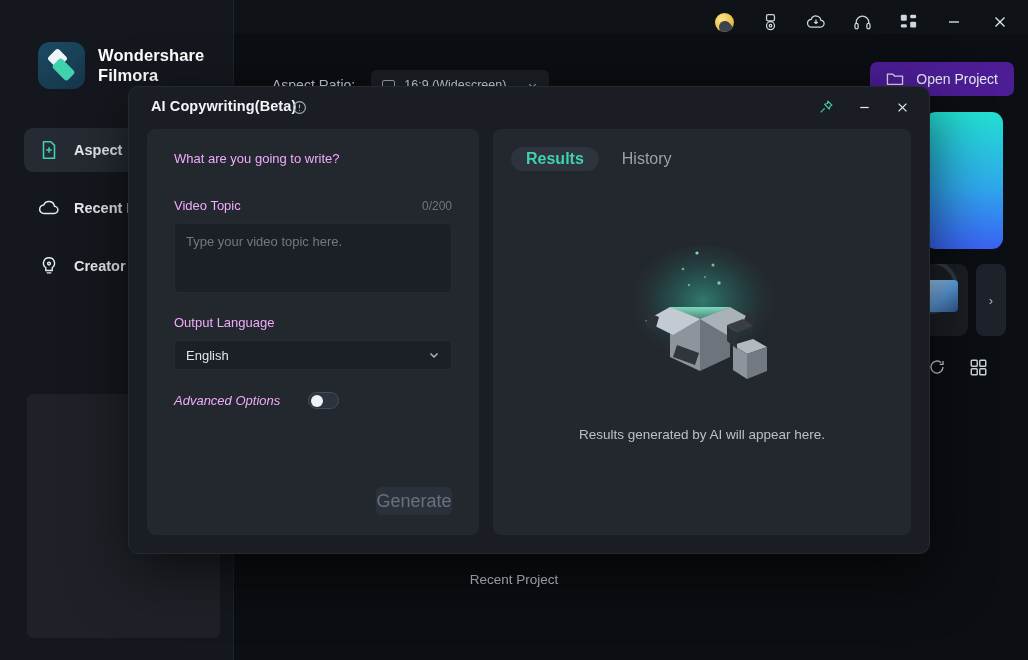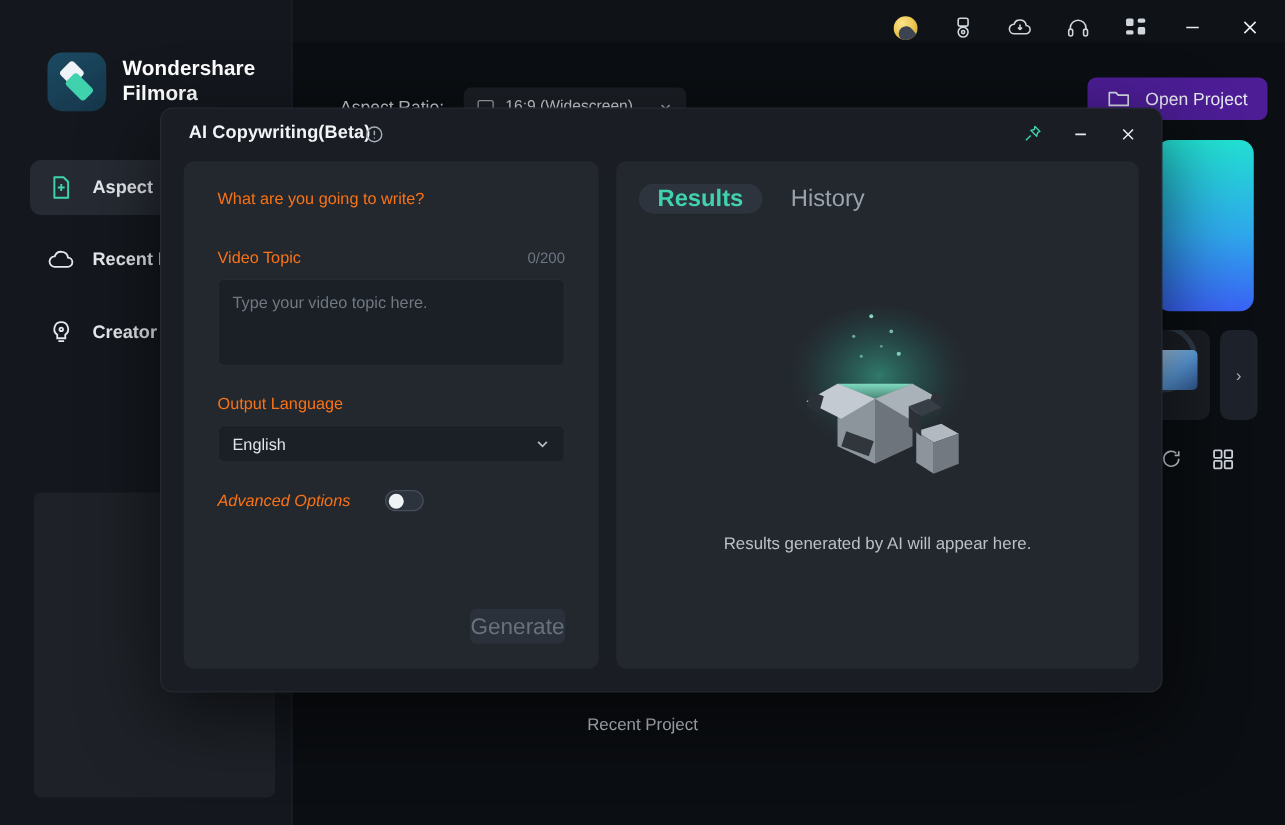--- a/index.html
+++ b/index.html
@@ -124,21 +124,21 @@
   .dlg-info { position: absolute; left: 163px; top: 13px; }
   .dlg-btns { position: absolute; right: 10px; top: 4px; display: flex; gap: 4px; }
   .dlg-btn { width: 34px; height: 32px; display: flex; align-items: center; justify-content: center; border-radius: 5px; }
 
   .dlg-body { position: absolute; left: 0; top: 42px; right: 0; bottom: 0; display: flex; padding: 0 18px 18px 18px; gap: 14px; }
 
   .left-pane {
     width: 332px; background: #23272e; border-radius: 8px;
     padding: 22px 27px 0 27px; position: relative;
   }
-  .field-label { color: #f97316; font-size: 13px; margin-bottom: 10px; }
+  .field-label { color: #f0abfc; font-size: 13px; margin-bottom: 10px; }
   .row-between { display: flex; justify-content: space-between; align-items: baseline; }
   .counter { color: #6e7782; font-size: 12px; }
   .sel {
     height: 30px; background: #1b1f26; border-radius: 5px;
     display: flex; align-items: center; padding: 0 11px;
     color: #dfe5eb; font-size: 13px; border: 1px solid #262b33;
   }
   .sel .chev { margin-left: auto; }
   .ta {
     height: 70px; background: #1b1f26; border-radius: 5px; border: 1px solid #262b33;
@@ -157,22 +157,22 @@
   .gen-wrap { position: absolute; left: 0; right: 27px; bottom: 20px; display: flex; justify-content: flex-end; }
   .gen-btn {
     width: 76px; height: 28px; border-radius: 5px; background: #2b313a;
     color: #68717c; font-size: 18px; display: flex; align-items: center; justify-content: center;
   }
 
   .right-pane {
     flex: 1; background: #23272e; border-radius: 8px; position: relative; overflow: hidden;
   }
   .tabs { position: absolute; left: 18px; top: 18px; display: flex; align-items: center; gap: 8px; }
-  .tab { height: 24px; padding: 0 15px; border-radius: 13px; display: flex; align-items: flex-end;
-         font-size: 19px; color: #9aa3ad; }
+  .tab { height: 24px; padding: 0 15px; border-radius: 13px; display: flex; align-items: center;
+         font-size: 16px; color: #9aa3ad; }
   .tab.active { background: #2e343d; color: #3fd2ad; font-weight: bold; }
   .empty {
     position: absolute; left: 0; right: 0; top: 110px; display: flex;
     flex-direction: column; align-items: center;
   }
   .empty-art { width: 175px; height: 160px; position: relative; }
   .empty-text { margin-top: 28px; color: #b9c0c8; font-size: 13.5px; }
 
   svg { display: block; }
 </style>

